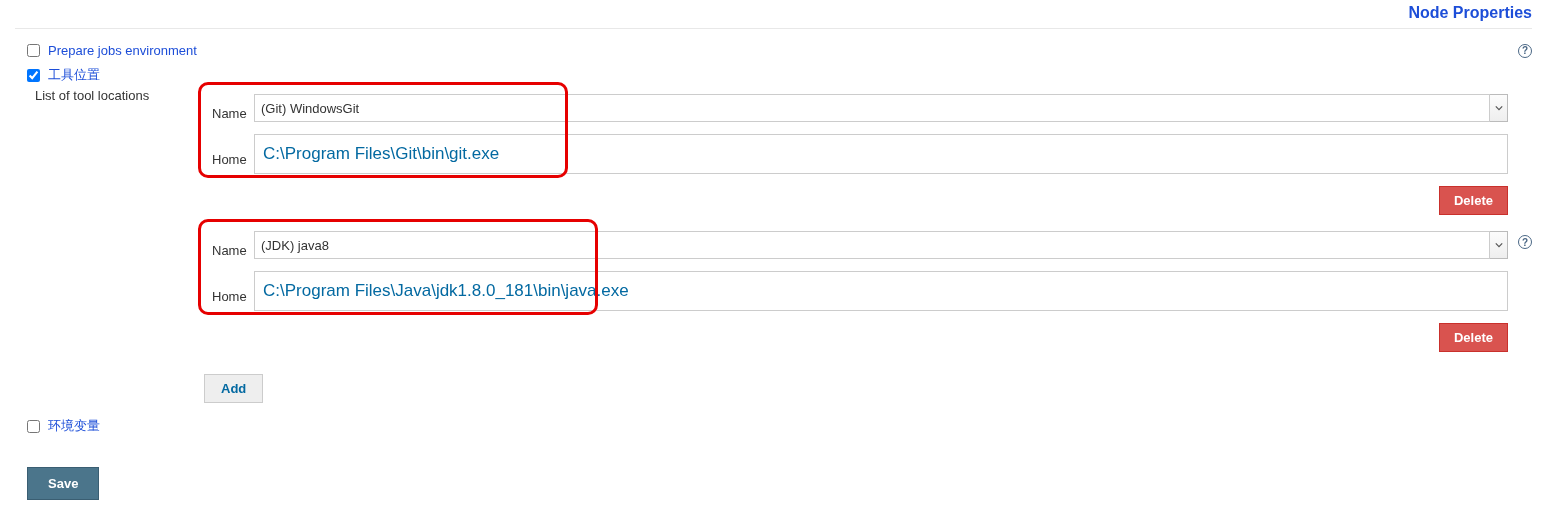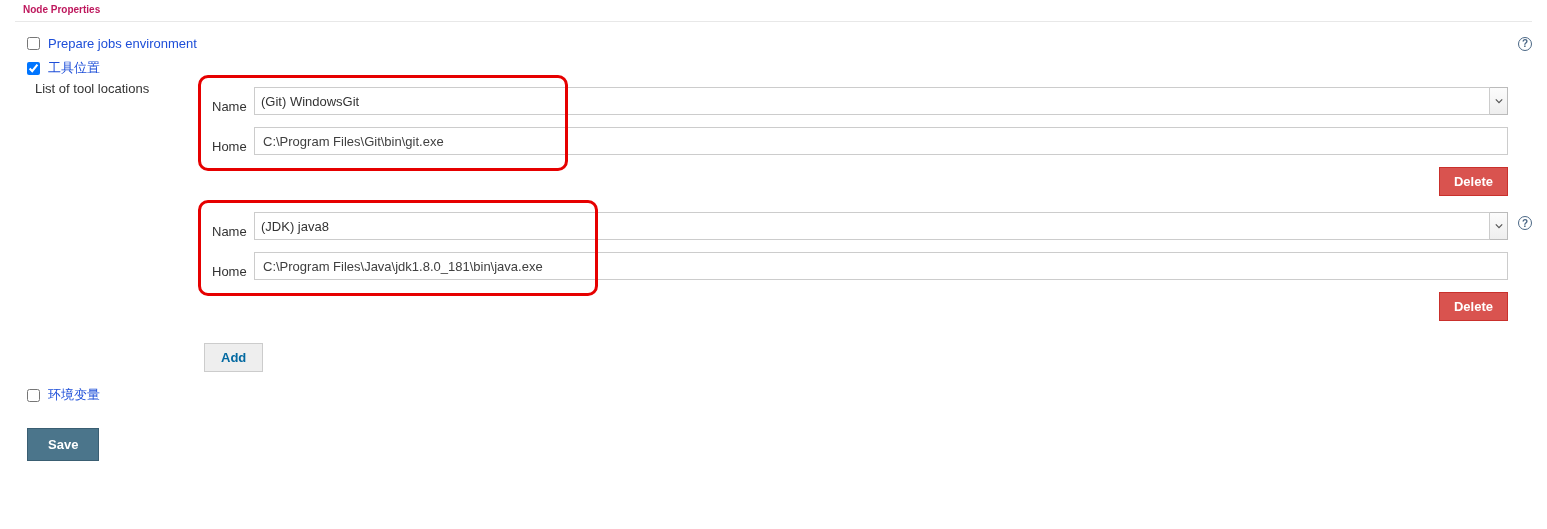--- a/index.html
+++ b/index.html
@@ -5,25 +5,26 @@
     * { box-sizing: border-box; margin: 0; padding: 0; }
     body {
       font-family: Helvetica, Arial, sans-serif;
       font-size: 13px;
       color: #333;
       background: #fff;
       padding: 0 15px 30px;
     }
     .section-title {
       font-weight: bold;
-      font-size: 10px;
-      color: #be185d;
+      font-size: 16px;
+      color: #1d4ed8;
       padding: 4px 0 6px 8px;
       border-bottom: 1px solid #e8e8e8;
       margin-bottom: 10px;
+      text-align: right;
     }
     .checkbox-label {
       color: #1d4ed8;
     }
     input[type="checkbox"] {
       width: 13px;
       height: 13px;
       cursor: pointer;
     }
     .tool-locations-label {
@@ -85,26 +86,26 @@
       border-left: none;
       background: linear-gradient(#fcfcfc, #eee);
       display: flex;
       align-items: center;
       justify-content: center;
       cursor: pointer;
     }
     .select-arrow svg { width: 8px; height: 8px; }
     input.text-field {
       flex: 1;
-      height: 28px;
+      height: 40px;
       border: 1px solid #ccc;
       padding: 0 8px;
-      font-size: 13px;
+      font-size: 17px;
       font-family: inherit;
-      color: #404040;
+      color: #0369a1;
     }
     .delete-row {
       display: flex;
       justify-content: flex-end;
       padding: 6px 0 6px 0;
     }
     .btn-delete {
       background: #d9534f;
       color: #fff;
       border: 1px solid #c9302c;
@@ -125,21 +126,21 @@
       width: fit-content;
     }
     .btn-save {
       background: #4b758b;
       color: #fff;
       border: 1px solid #3a5e72;
       padding: 8px 20px;
       font-size: 13px;
       font-weight: bold;
       cursor: pointer;
-      margin-top: 20px;
+      margin-top: 28px;
       margin-left: 12px;
     }
     .help-icon {
       width: 14px;
       height: 14px;
       border-radius: 50%;
       border: 1.5px solid #4a6785;
       color: #4a6785;
       font-size: 10px;
       font-weight: bold;

